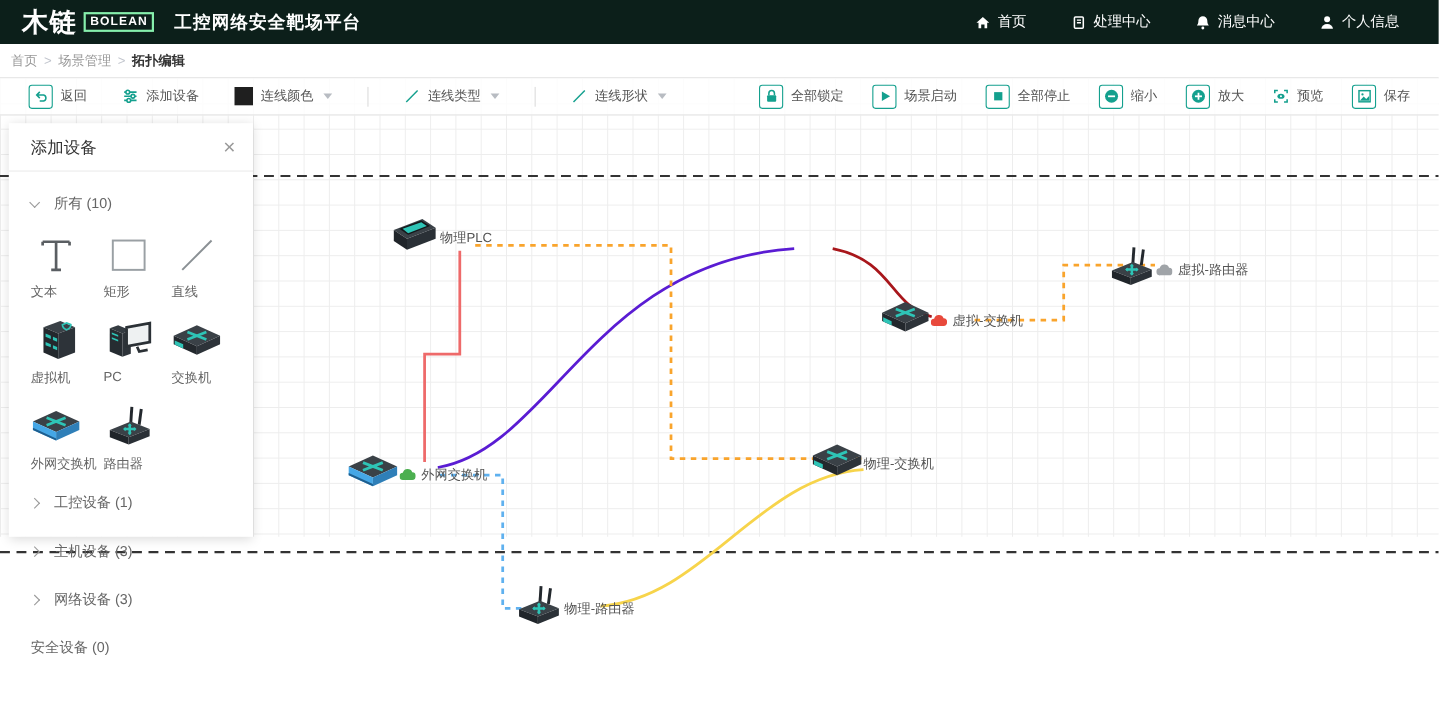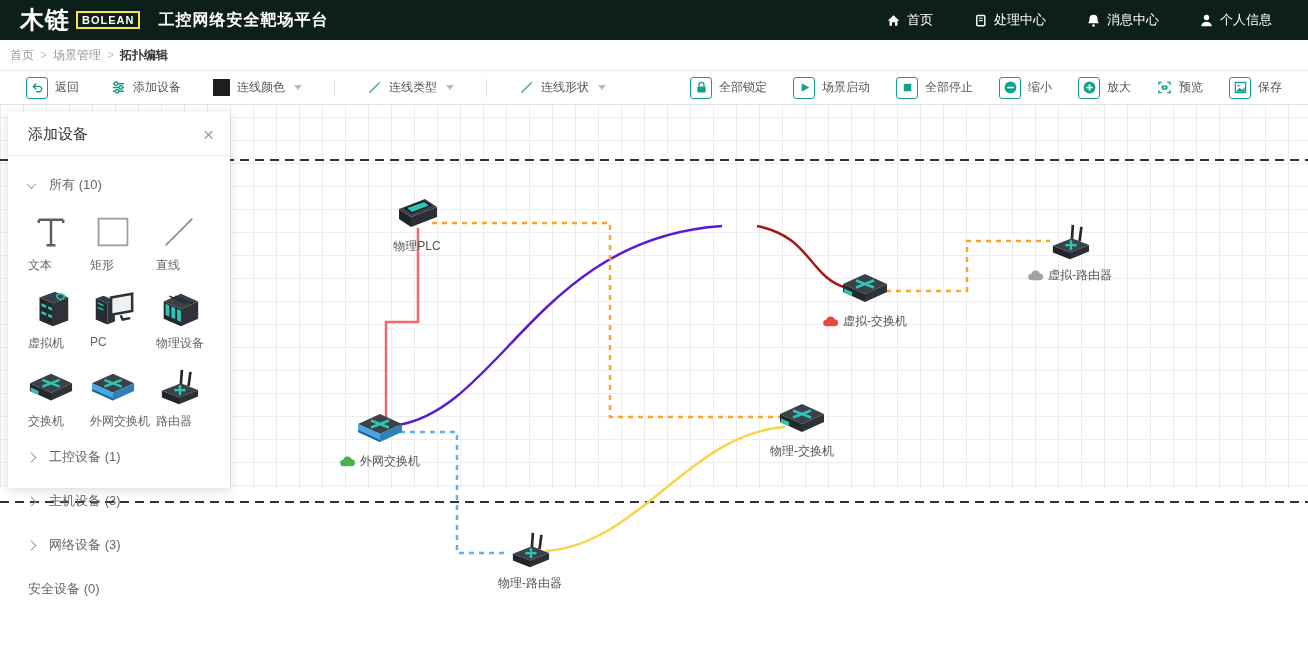--- a/index.html
+++ b/index.html
@@ -3,38 +3,38 @@
 <meta charset="utf-8">
 <style>
   * { margin:0; padding:0; box-sizing:border-box; }
   html,body { width:1308px; height:660px; font-family:"Liberation Sans","DejaVu Sans",sans-serif; overflow:hidden; background:#fff; }
   .app { position:relative; width:1308px; height:488px; }
 
   
   .header { position:absolute; top:0; left:0; right:0; height:40px; background:#0c1f1a; display:flex; align-items:center; padding:0 20px; z-index:20; }
   .logo-wrap { display:flex; align-items:center; gap:6px; }
   .logo-cn { color:#fff; font-size:24px; font-weight:bold; letter-spacing:1px; }
-  .logo-badge { color:#fff; border:2px solid #fde047; font-size:11px; font-weight:bold; padding:1px 4px; letter-spacing:1px; }
+  .logo-badge { color:#fff; border:2px solid #86efac; font-size:11px; font-weight:bold; padding:1px 4px; letter-spacing:1px; }
   .app-title { color:#fff; font-size:16px; font-weight:bold; margin-left:12px; letter-spacing:1px; }
   .header-spacer { flex:1; }
   .nav { display:flex; align-items:center; gap:40px; margin-right:16px; }
   .nav-item { display:flex; align-items:center; gap:6px; color:#fff; font-size:13px; cursor:pointer; }
   .nav-item svg { width:15px; height:15px; }
 
   
   .breadcrumb { position:absolute; top:40px; left:0; right:0; height:31px; background:#fff; border-bottom:1px solid #e8e8e8; display:flex; align-items:center; padding-left:10px; font-size:12px; color:#999; gap:6px; z-index:15; }
   .breadcrumb .sep { color:#c0c4cc; }
   .breadcrumb .current { color:#333; font-weight:bold; }
 
   
   .canvas { position:absolute; top:71px; left:0; right:0; bottom:0; background-color:#fff;
     background-image: linear-gradient(#ededed 1px, transparent 1px), linear-gradient(90deg,#ededed 1px, transparent 1px);
     background-size:23px 23px; z-index:1; }
   .wires { position:absolute; top:0; left:0; }
-  .node { position:absolute; width:130px; display:flex; flex-direction:column; align-items:center; z-index:3; cursor:pointer; }
+  .node { position:absolute; width:130px; display:flex; align-items:center; z-index:3; cursor:pointer; }
   .node-icon { width:48px; height:40px; }
   .node-label-row { display:flex; align-items:center; gap:5px; margin-top:4px; }
   .node-label { font-size:12px; color:#555; white-space:nowrap; }
   .cloud { width:15px; height:11px; }
 
   
   .toolbar { position:absolute; top:71px; left:0; right:0; height:34px; background:rgba(255,255,255,0.82); border-bottom:1px solid #e2e2e2; display:flex; align-items:center; padding:0 26px; z-index:5; }
   .tb-group-left { display:flex; align-items:center; gap:32px; }
   .tb-spacer { flex:1; }
   .tb-group-right { display:flex; align-items:center; gap:26px; }
@@ -423,26 +423,20 @@
           <span class="pal-label">虚拟机</span>
         </div>
         <div class="pal-item">
           <svg>
               <use href="#sym-pc"></use>
             </svg>
           <span class="pal-label">PC</span>
         </div>
         <div class="pal-item">
           <svg>
-              <use href="#sym-physical"></use>
-            </svg>
-          <span class="pal-label">物理设备</span>
-        </div>
-        <div class="pal-item">
-          <svg>
               <use href="#sym-switch"></use>
             </svg>
           <span class="pal-label">交换机</span>
         </div>
         <div class="pal-item">
           <svg>
               <use href="#sym-ext-switch"></use>
             </svg>
           <span class="pal-label">外网交换机</span>
         </div>

